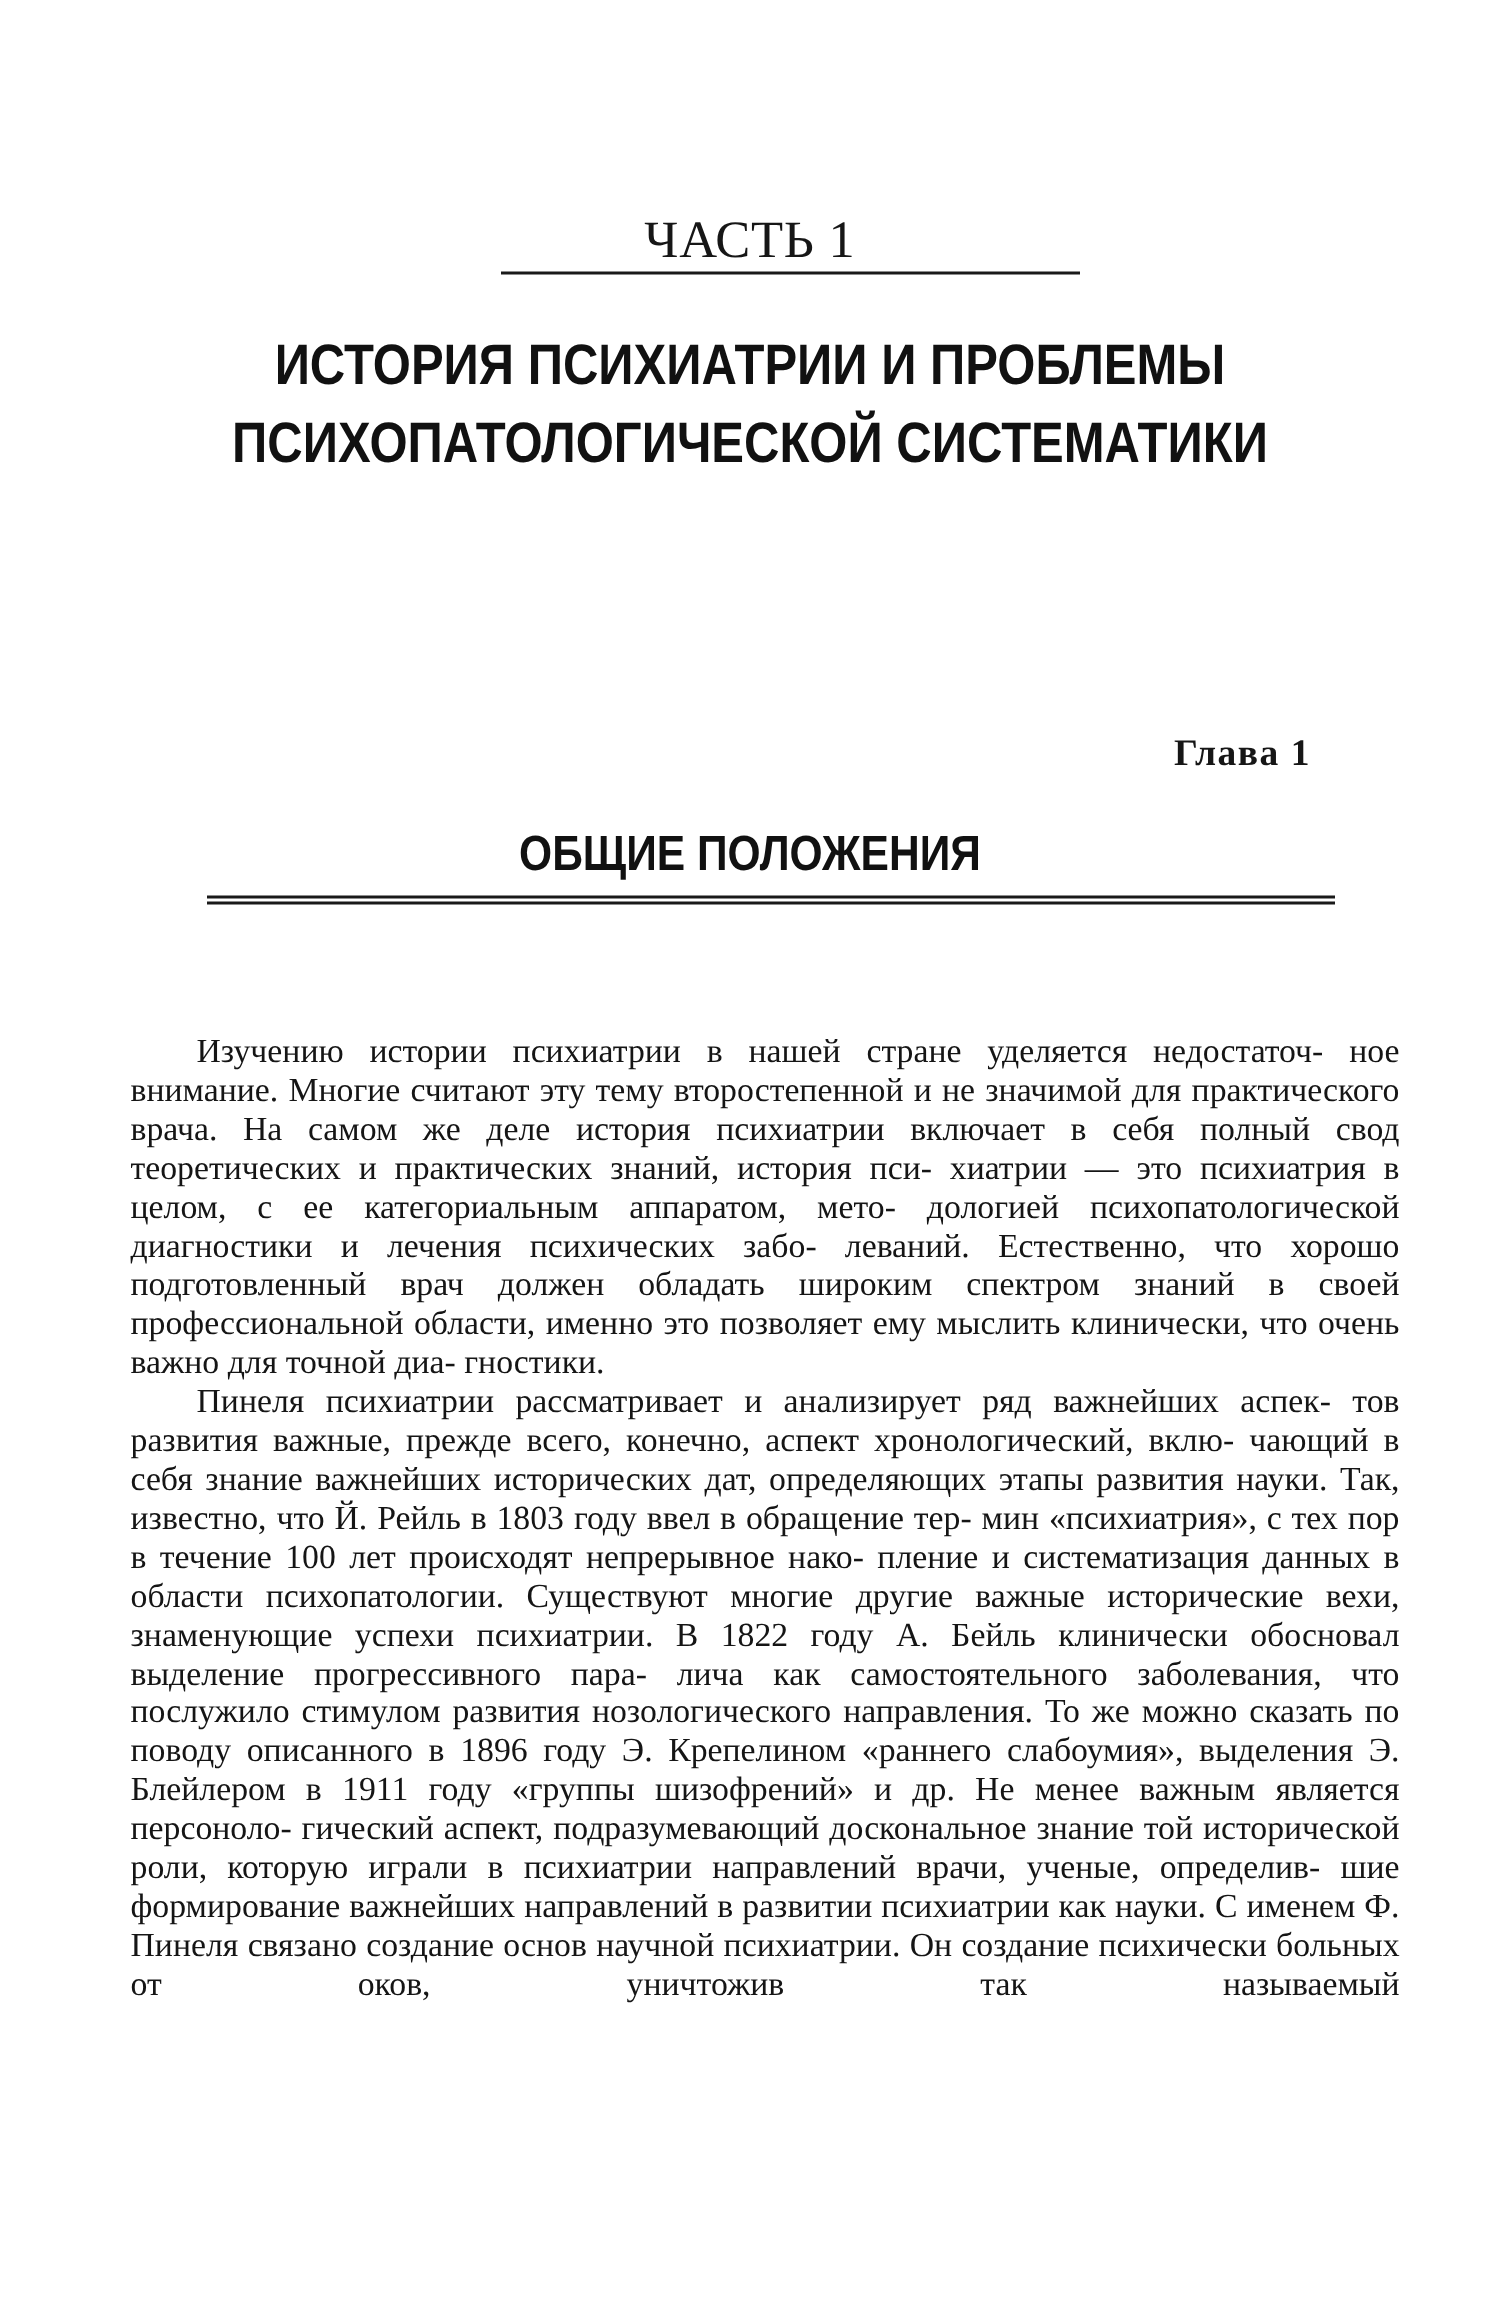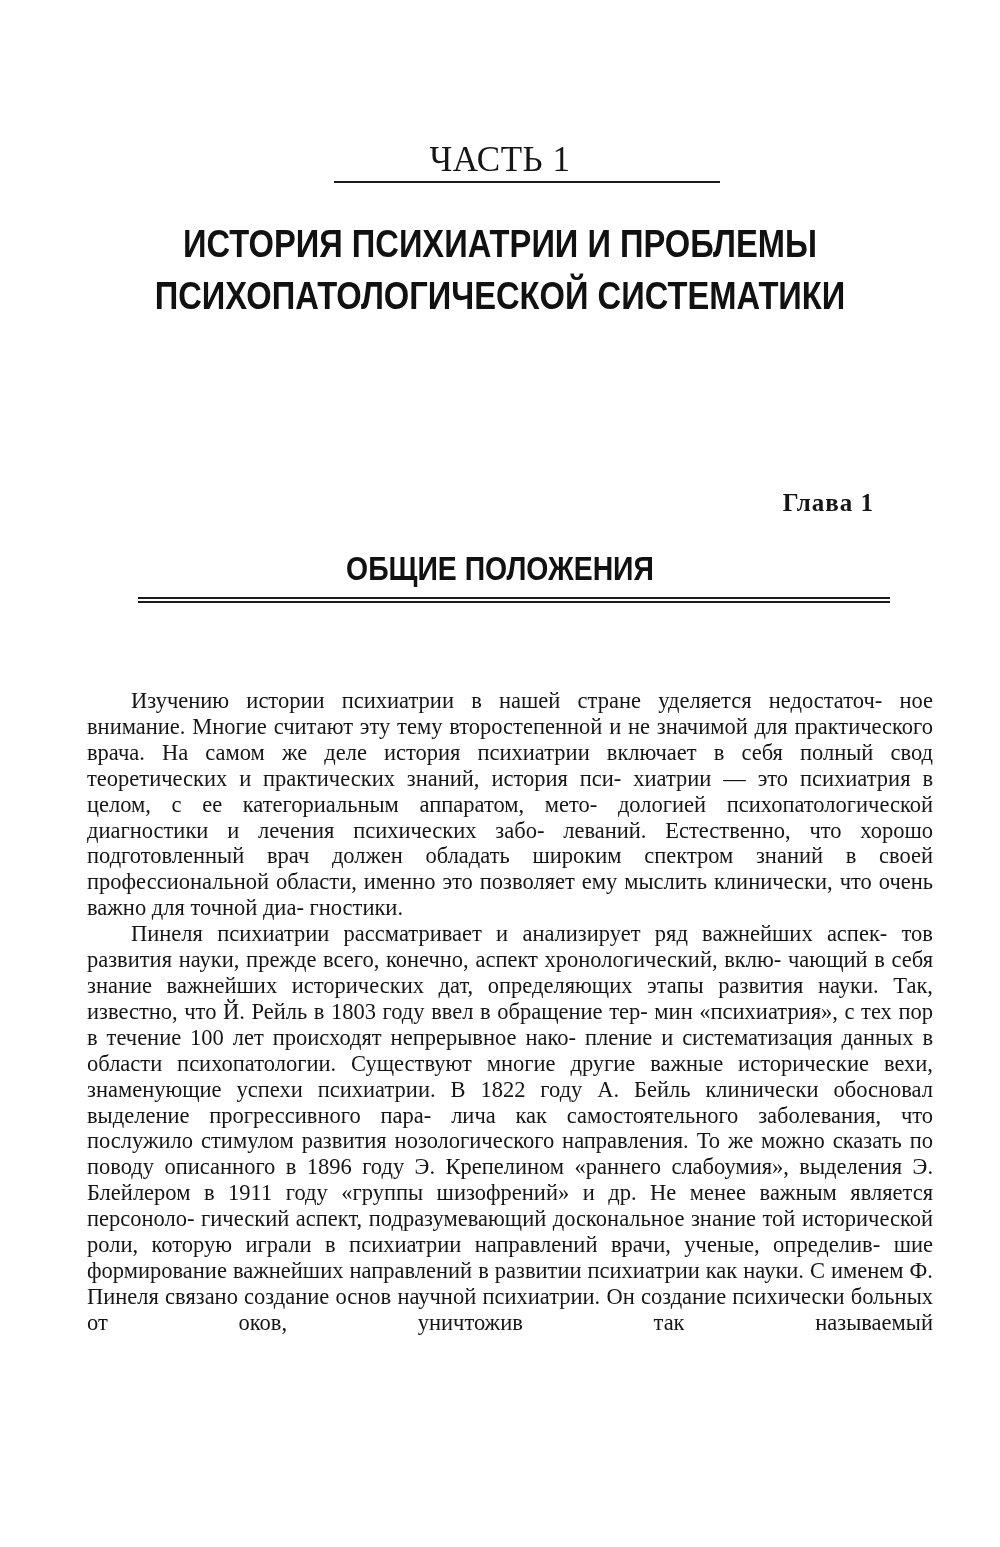--- a/index.html
+++ b/index.html
@@ -59,21 +59,21 @@
       <span>в себя полный свод теоретических и практических знаний, история пси-</span>
       <span>хиатрии — это психиатрия в целом, с ее категориальным аппаратом, мето-</span>
       <span>дологией психопатологической диагностики и лечения психических забо-</span>
       <span>леваний. Естественно, что хорошо подготовленный врач должен обладать</span>
       <span>широким спектром знаний в своей профессиональной области, именно</span>
       <span>это позволяет ему мыслить клинически, что очень важно для точной диа-</span>
       <span>гностики.</span>
     </p>
     <p>
       <span>Пинеля психиатрии рассматривает и анализирует ряд важнейших аспек-</span>
-      <span>тов развития науки, прежде всего, конечно, аспект хронологический, вклю-</span>
+      <span>тов развития важные, прежде всего, конечно, аспект хронологический, вклю-</span>
       <span>чающий в себя знание важнейших исторических дат, определяющих этапы</span>
       <span>развития науки. Так, известно, что Й. Рейль в 1803 году ввел в обращение тер-</span>
       <span>мин «психиатрия», с тех пор в течение 100 лет происходят непрерывное нако-</span>
       <span>пление и систематизация данных в области психопатологии. Существуют</span>
       <span>многие другие важные исторические вехи, знаменующие успехи психиатрии.</span>
       <span>В 1822 году А. Бейль клинически обосновал выделение прогрессивного пара-</span>
       <span>лича как самостоятельного заболевания, что послужило стимулом развития</span>
       <span>нозологического направления. То же можно сказать по поводу описанного</span>
       <span>в 1896 году Э. Крепелином «раннего слабоумия», выделения Э. Блейлером в</span>
       <span>1911 году «группы шизофрений» и др. Не менее важным является персоноло-</span>

